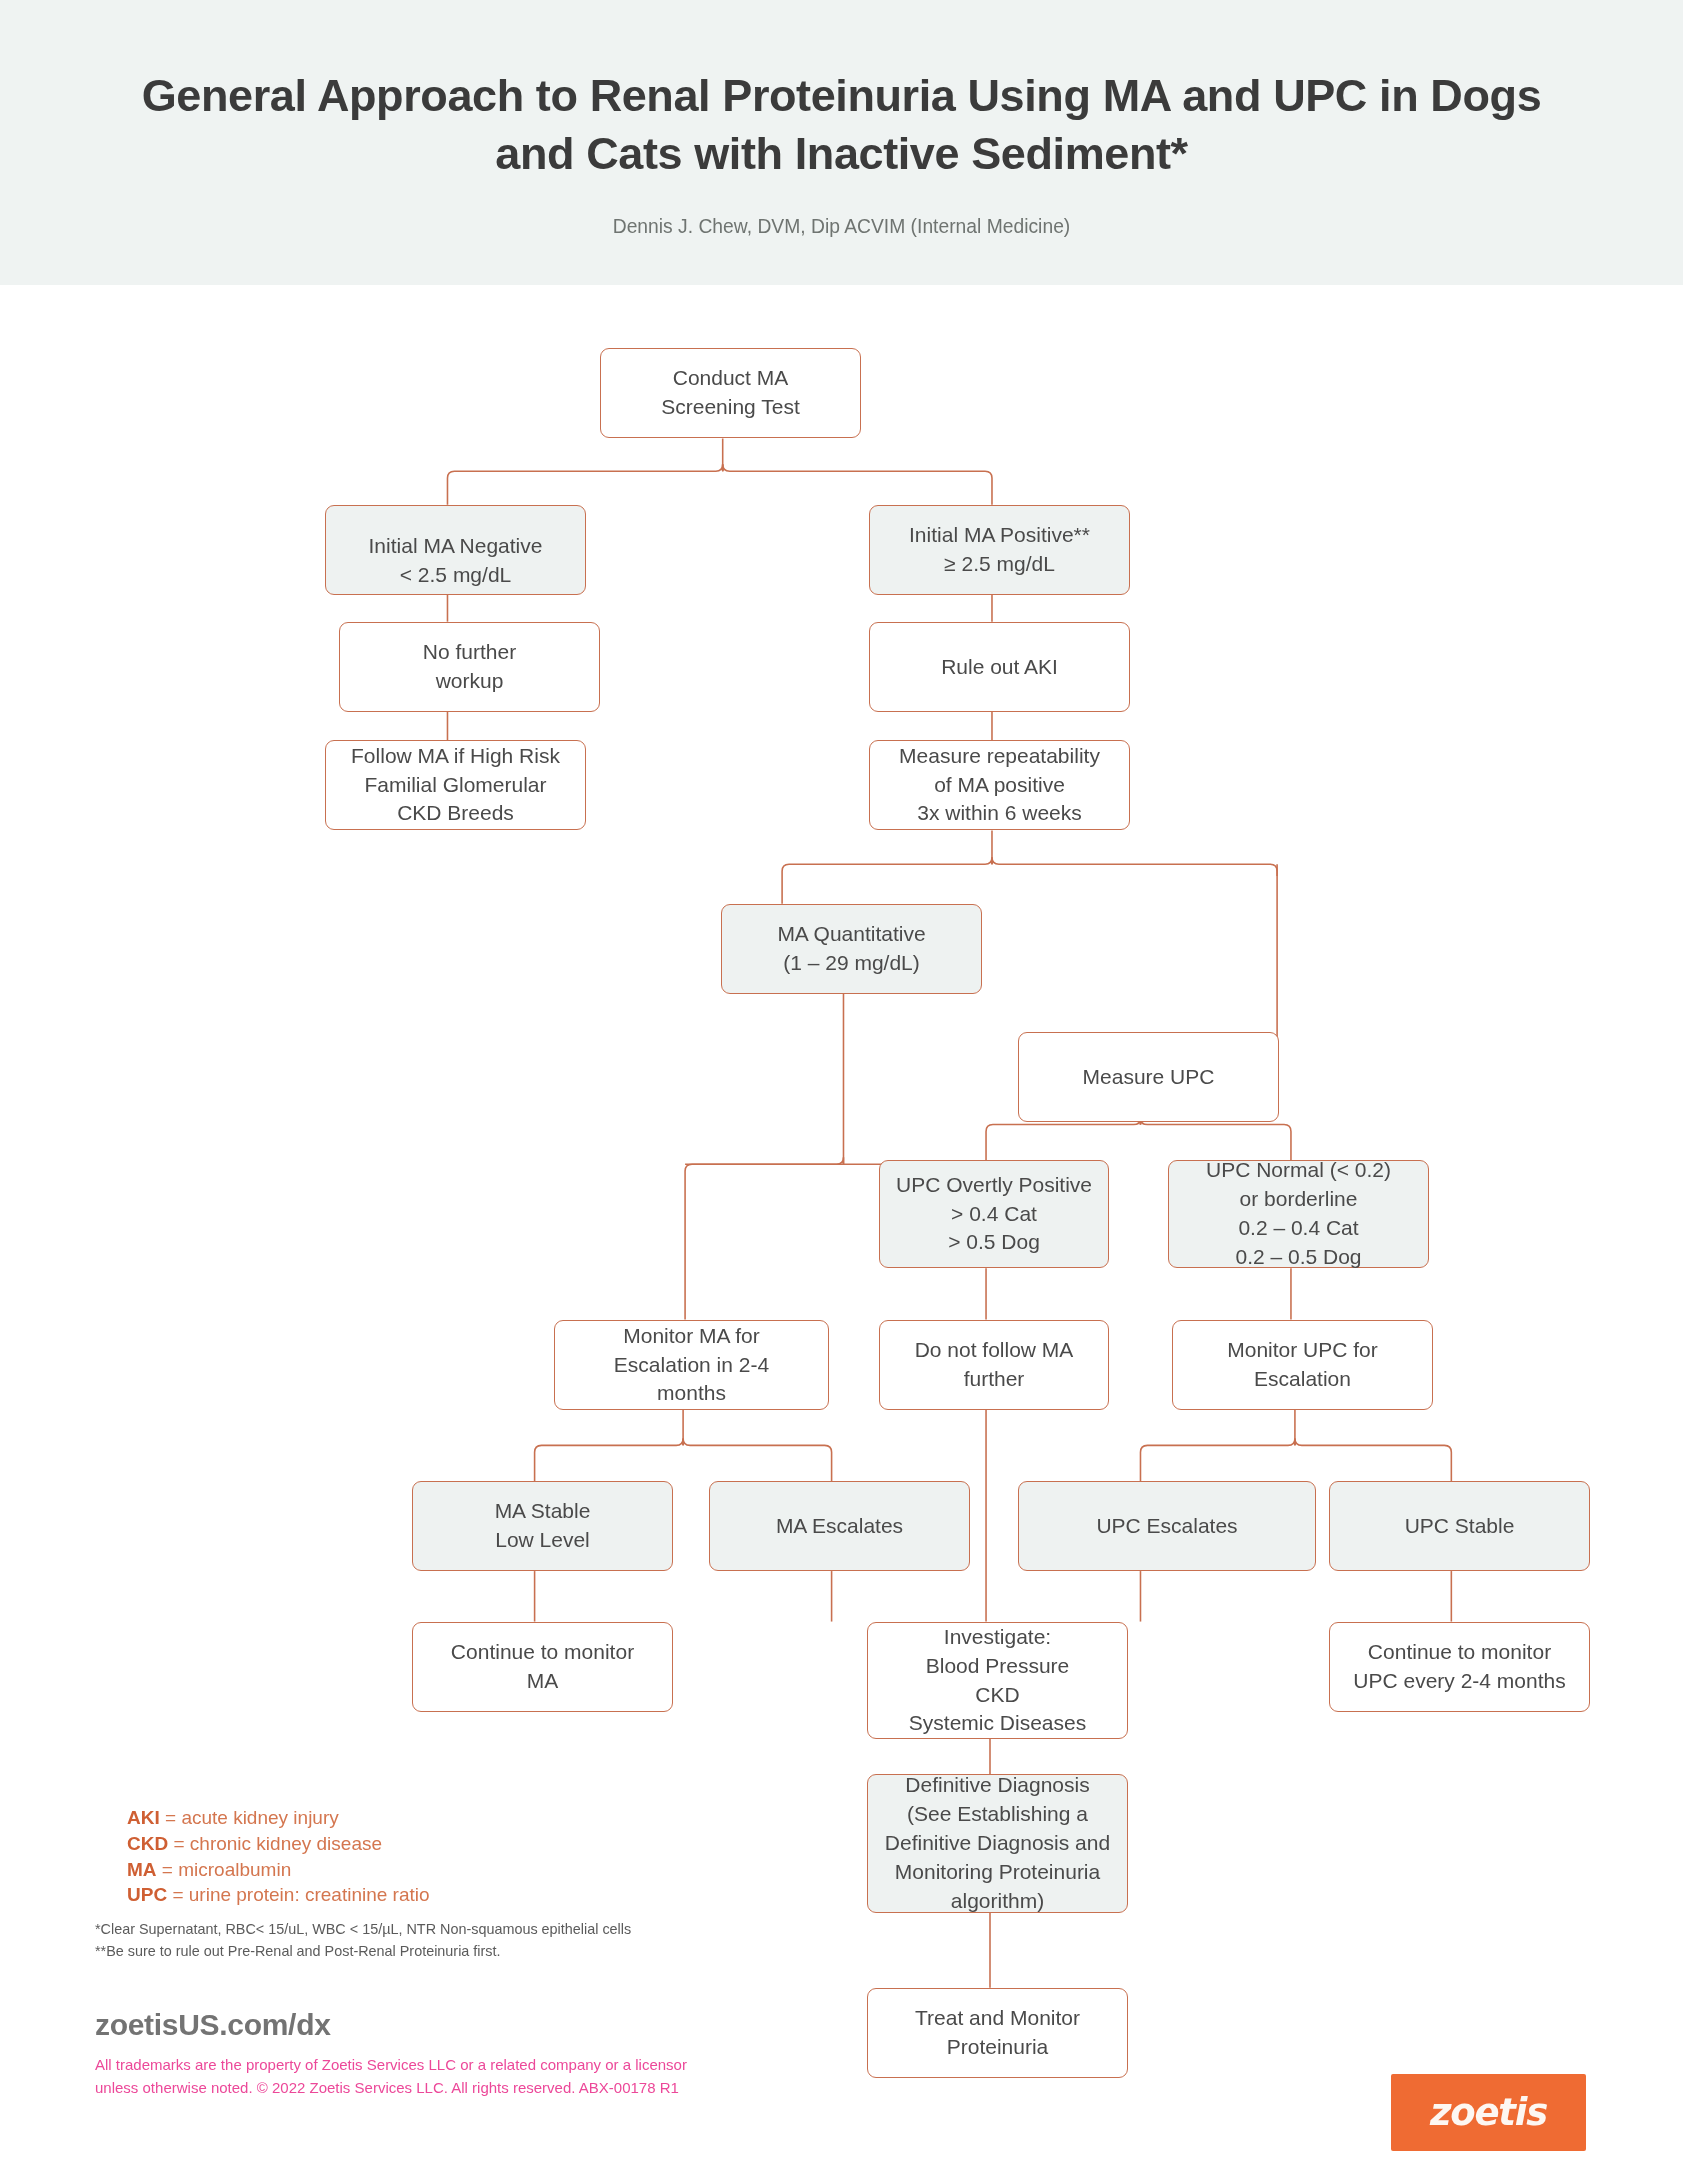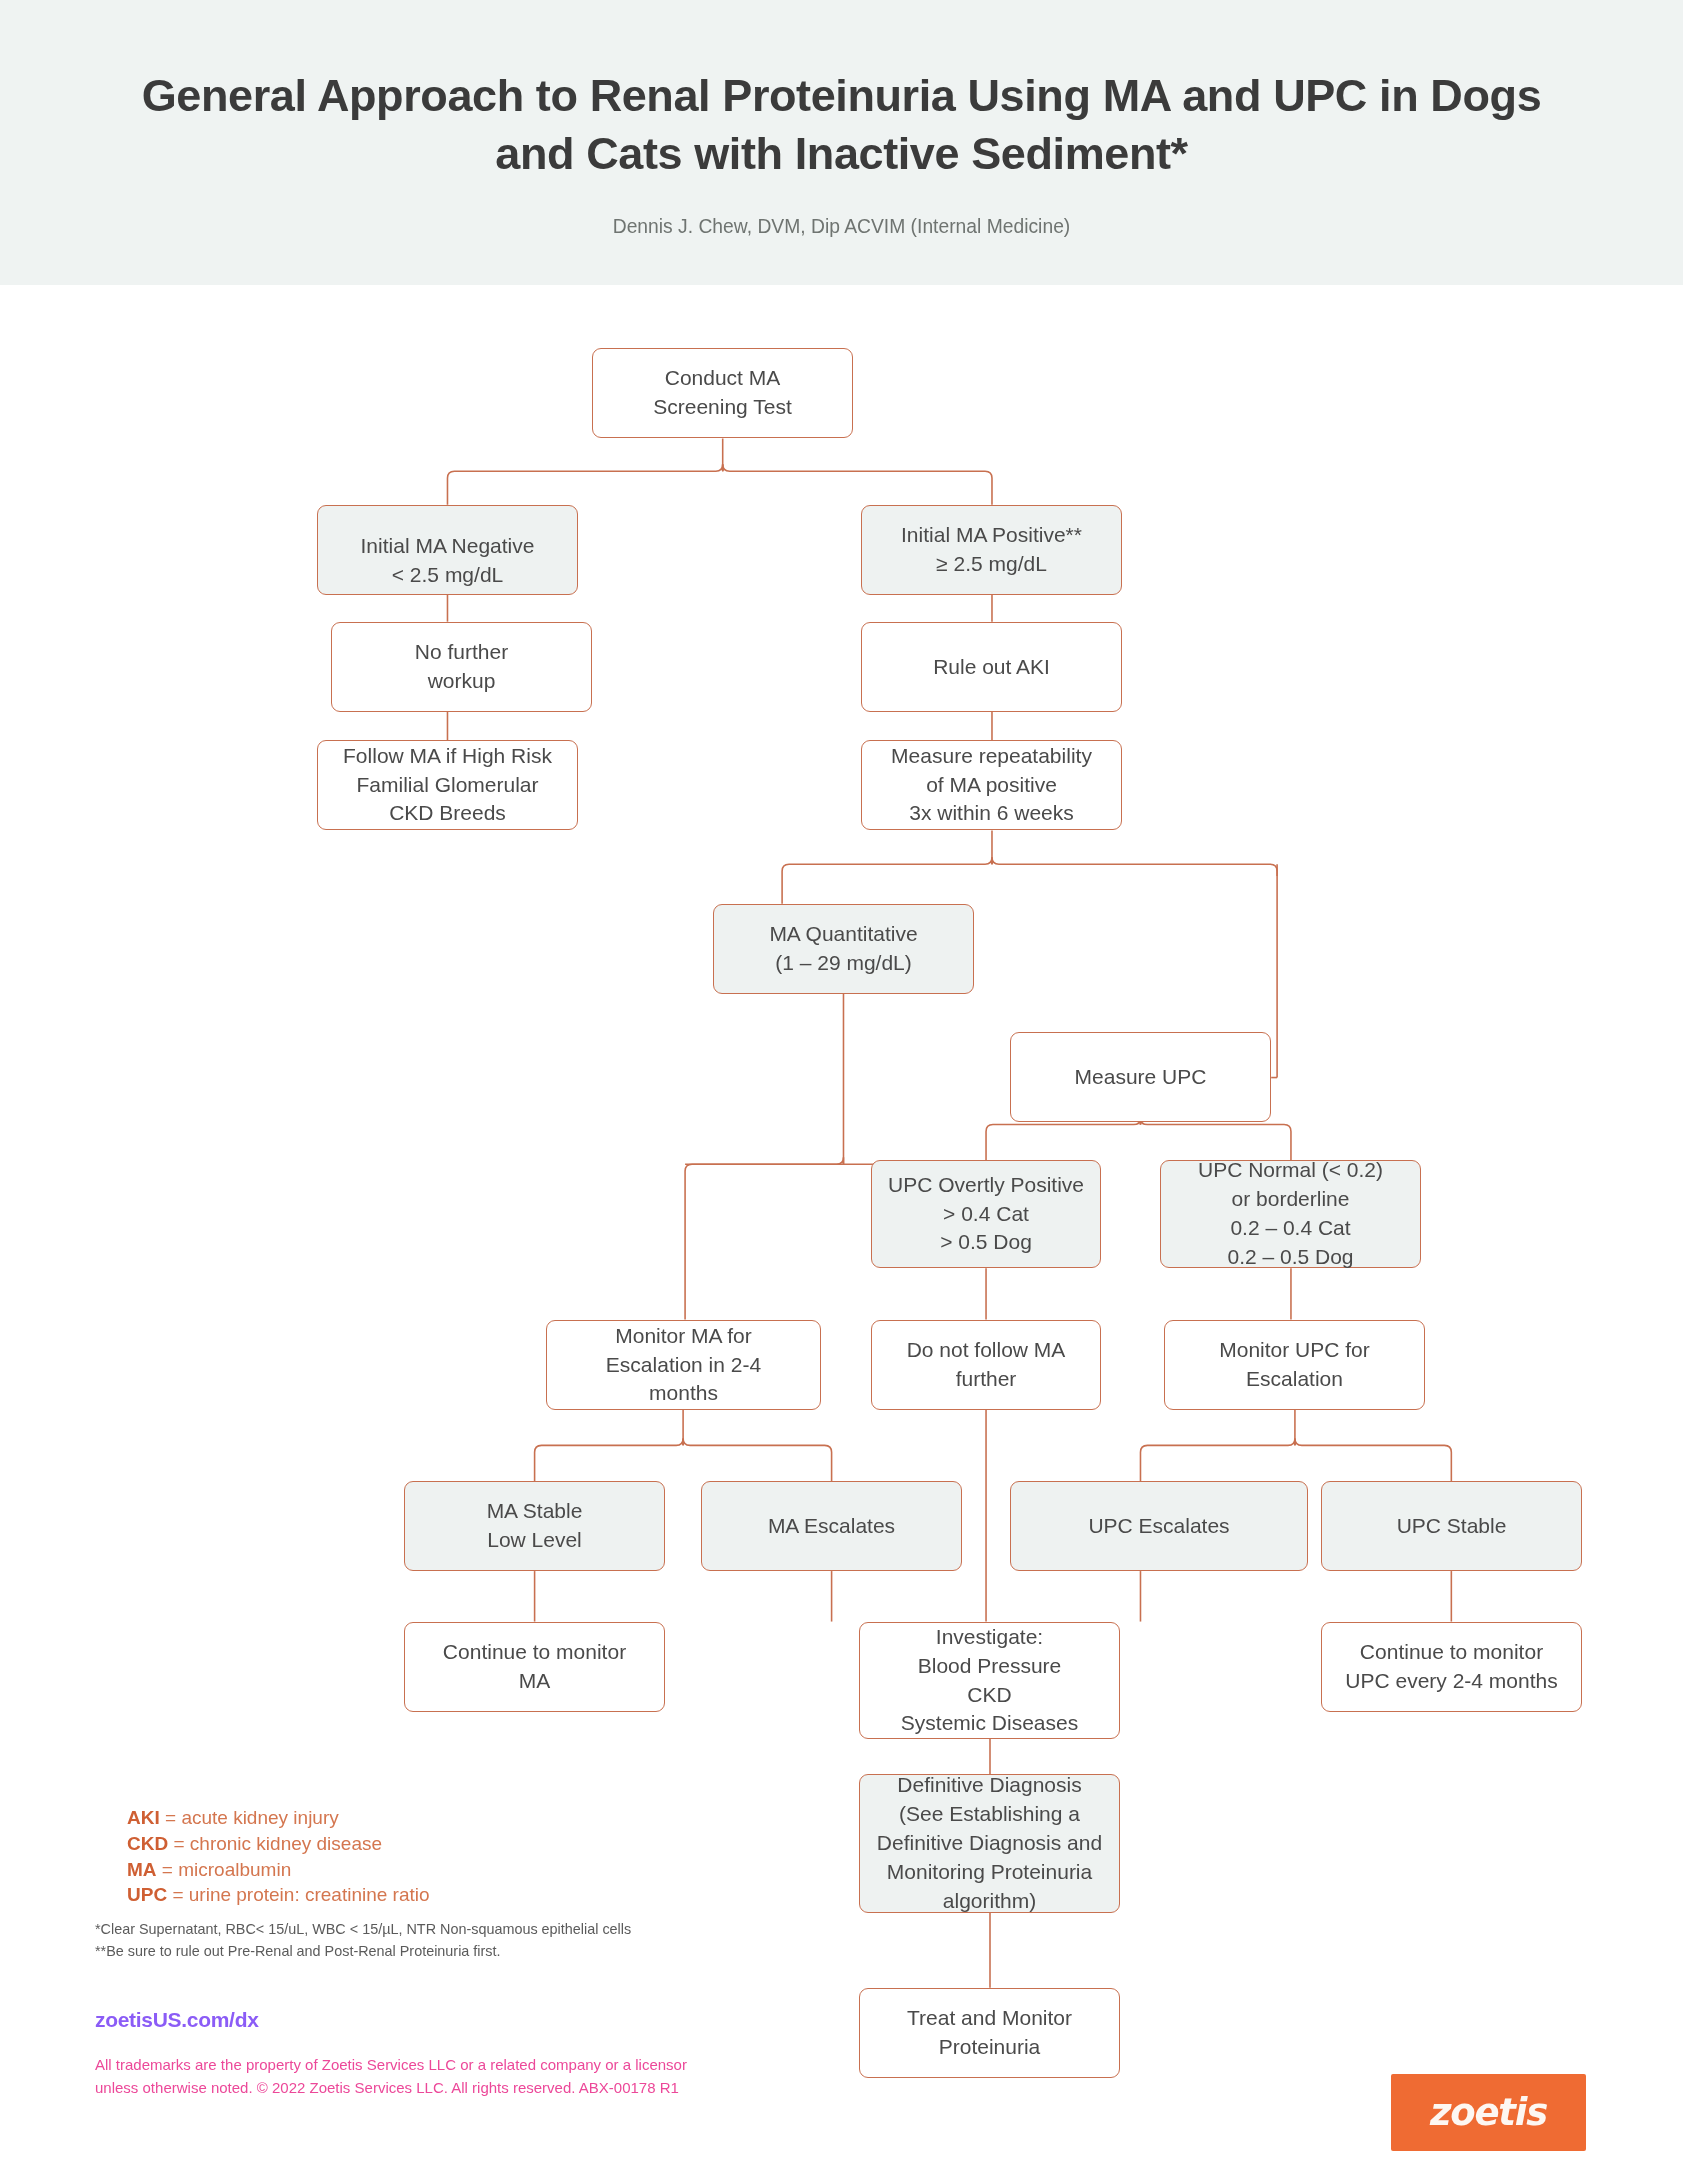--- a/index.html
+++ b/index.html
@@ -35,31 +35,32 @@
     box-sizing:border-box;
     border:1.6px solid #c87050;
     border-radius:9px;
     background:#ffffff;
     display:flex;align-items:center;justify-content:center;
     text-align:center;
     font-size:21px;line-height:1.38;
     color:#4a4a4a;
     padding:4px 8px;
     z-index:2;
+    margin-left:8px;
   }
   .node.shaded{background:#eef2f1;}
   .node span{display:block;width:100%;white-space:pre-line;}
   
   #legend{position:absolute;left:95px;top:1805px;width:693px;z-index:3;}
   .leg-row{font-size:19px;line-height:1.36;color:#d4764f;margin-left:32px;}
   .leg-row b{color:#cf5f33;font-weight:bold;}
   #notes{position:absolute;left:95px;top:1919px;width:752px;z-index:3;
          font-size:14.4px;line-height:1.5;color:#5b5b5b;}
   #weburl{position:absolute;left:95px;top:2008px;z-index:3;
-          font-size:21px;font-weight:bold;color:#8b5cf6;letter-spacing:-0.3px;}
+          font-size:30px;font-weight:bold;color:#737373;letter-spacing:-0.3px;}
   #legal{position:absolute;left:95px;top:2054px;width:733px;z-index:3;
          font-size:15px;line-height:1.52;color:#ec4899;}
   
   #logo{
     position:absolute;left:1391px;top:2074px;width:195px;height:77px;
     background:#ef6b33;border-radius:2px;z-index:3;
     display:flex;align-items:center;justify-content:center;
   }
   #logo-text{
     font-family:"DejaVu Sans", sans-serif;

